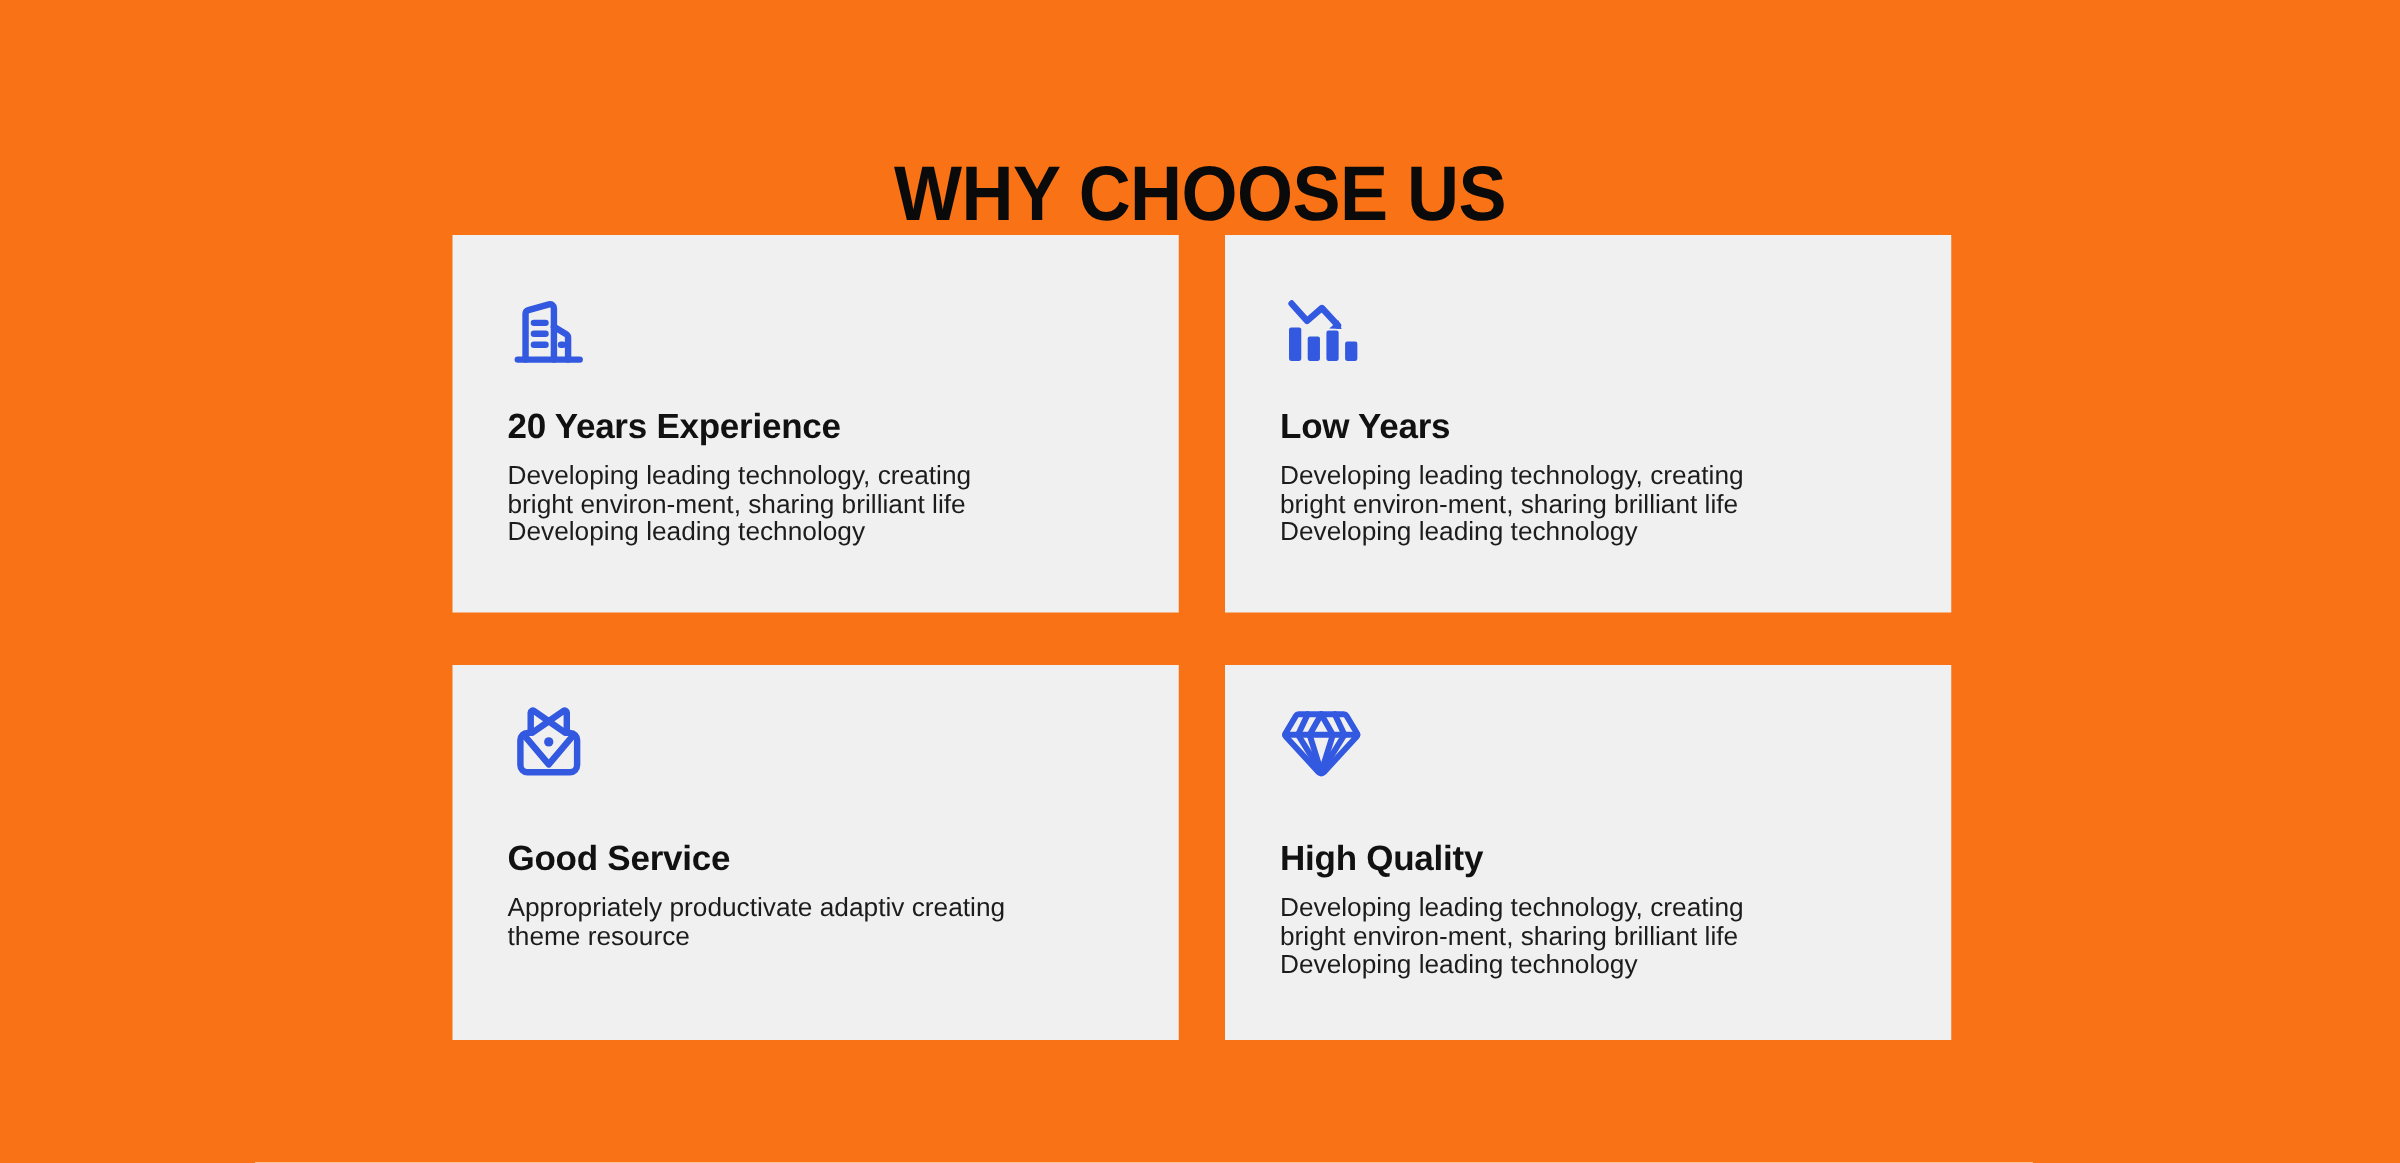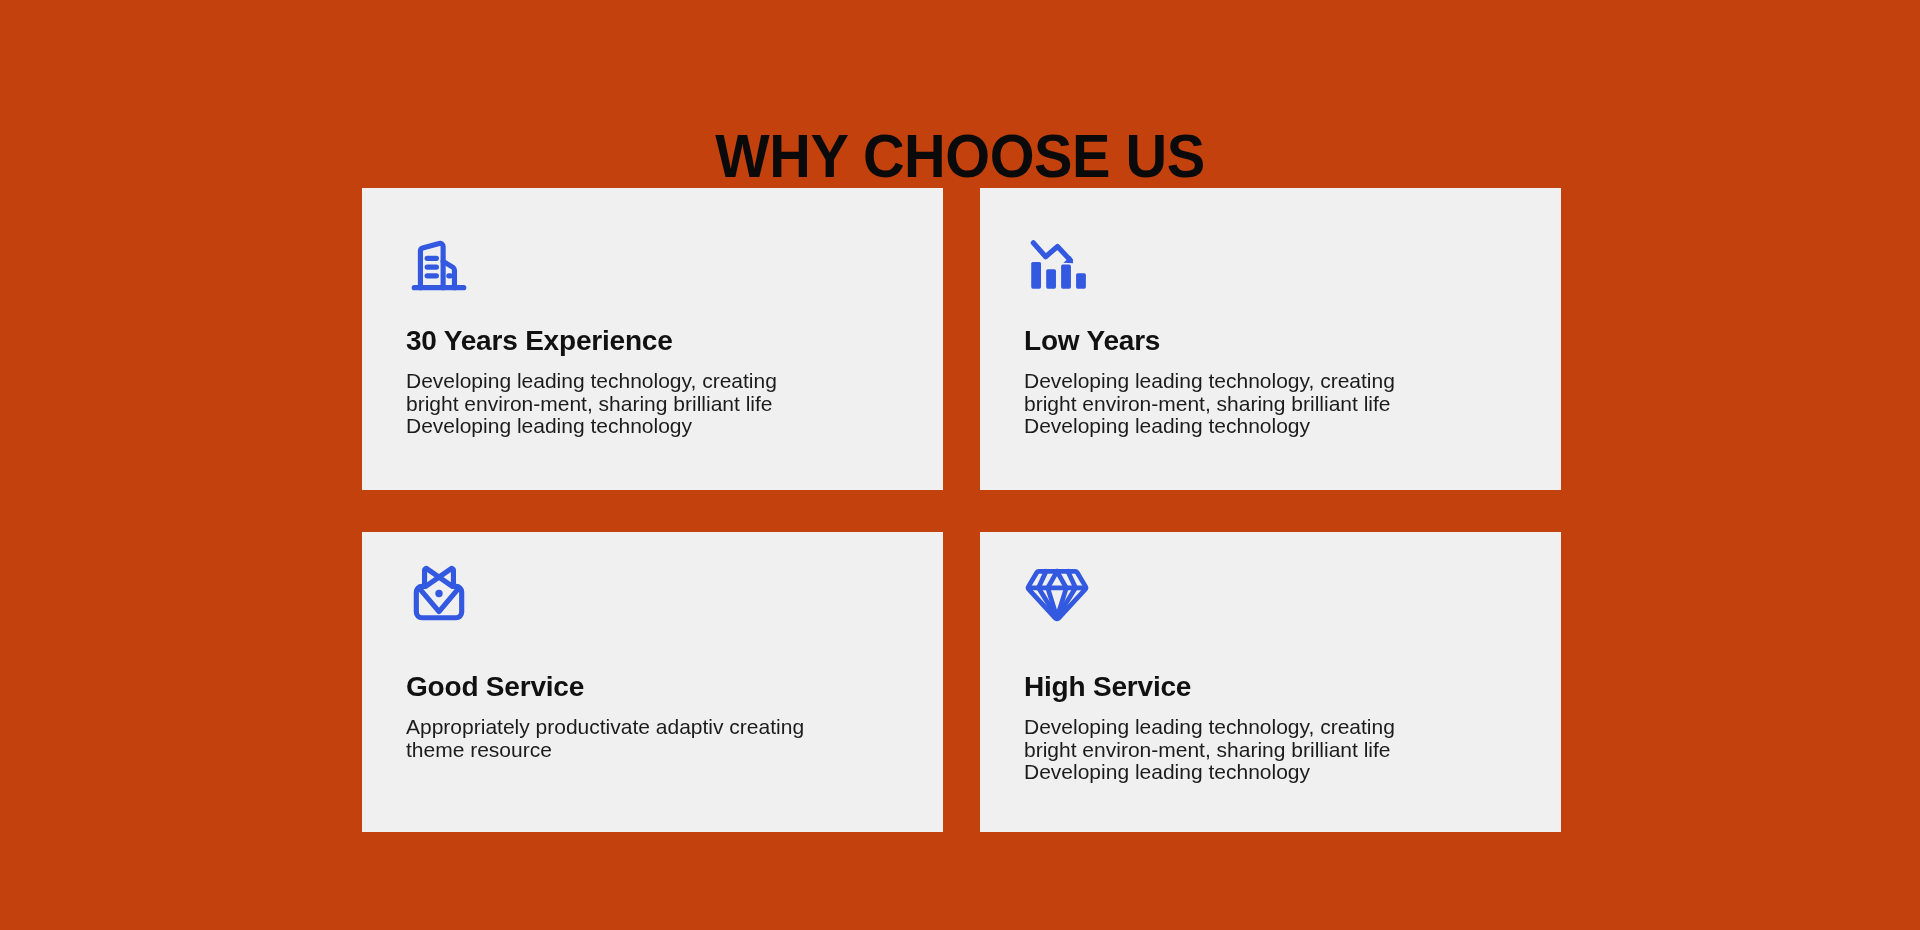--- a/index.html
+++ b/index.html
@@ -13,21 +13,21 @@
     height: 930px;
     overflow: hidden;
     font-family: "Liberation Sans", "DejaVu Sans", sans-serif;
     -webkit-font-smoothing: antialiased;
   }
 
   .page {
     position: relative;
     width: 1920px;
     height: 930px;
-    background: #c2410c;
+    background: #f97316;
   }
 
   
   .section-title {
     position: absolute;
     left: 0;
     top: 78px;
     width: 1920px;
     text-align: center;
     font-family: "Liberation Sans Narrow", "Liberation Sans", "DejaVu Sans Condensed", sans-serif;
@@ -118,21 +118,21 @@
             <path d="M14 54V18.5a3 3 0 0 1 2.2-2.9l16-4.4A3 3 0 0 1 36 14.1V54" fill="none"></path>
             <path d="M36 28.5l9.6 5.8A3 3 0 0 1 47 36.9V54" fill="none"></path>
             <path d="M8 54h48"></path>
             <path d="M20.5 25.5h9"></path>
             <path d="M20.5 34h9"></path>
             <path d="M20.5 42.5h9"></path>
             <path d="M41.5 42.5h1.5"></path>
           </g>
         </svg>
       </span>
-      <h2 class="card-title">30 Years Experience</h2>
+      <h2 class="card-title">20 Years Experience</h2>
       <p class="card-desc">Developing leading technology, creating bright environ-ment, sharing brilliant life Developing leading technology</p>
     </div>
 
     <div class="card">
       <span class="card-icon">
         <svg viewBox="0 0 64 64" fill="none" xmlns="http://www.w3.org/2000/svg">
           <g fill="#3259e0">
             <rect x="7" y="29" width="9.5" height="26" rx="1.6"></rect>
             <rect x="21.5" y="36" width="9.5" height="19" rx="1.6"></rect>
             <rect x="36" y="31.5" width="9.5" height="23.5" rx="1.6"></rect>
@@ -170,18 +170,18 @@
           <g stroke="#3259e0" stroke-width="4.6" stroke-linecap="round" stroke-linejoin="round" fill="none">
             <path d="M14.5 11h35a2.5 2.5 0 0 1 2.1 1.2l8 13.4a2.5 2.5 0 0 1-.25 2.9L33.9 56.2a2.5 2.5 0 0 1-3.8 0L4.65 28.5a2.5 2.5 0 0 1-.25-2.9l8-13.4A2.5 2.5 0 0 1 14.5 11z"></path>
             <path d="M4 27h56"></path>
             <path d="M21.5 11L14 27l18 29"></path>
             <path d="M42.5 11L50 27 32 56"></path>
             <path d="M32 11l-9 16 9 29"></path>
             <path d="M32 11l9 16-9 29"></path>
           </g>
         </svg>
       </span>
-      <h2 class="card-title">High Service</h2>
+      <h2 class="card-title">High Quality</h2>
       <p class="card-desc">Developing leading technology, creating bright environ-ment, sharing brilliant life Developing leading technology</p>
     </div>
 
   </div>
 </div>
 
 </body></html>

